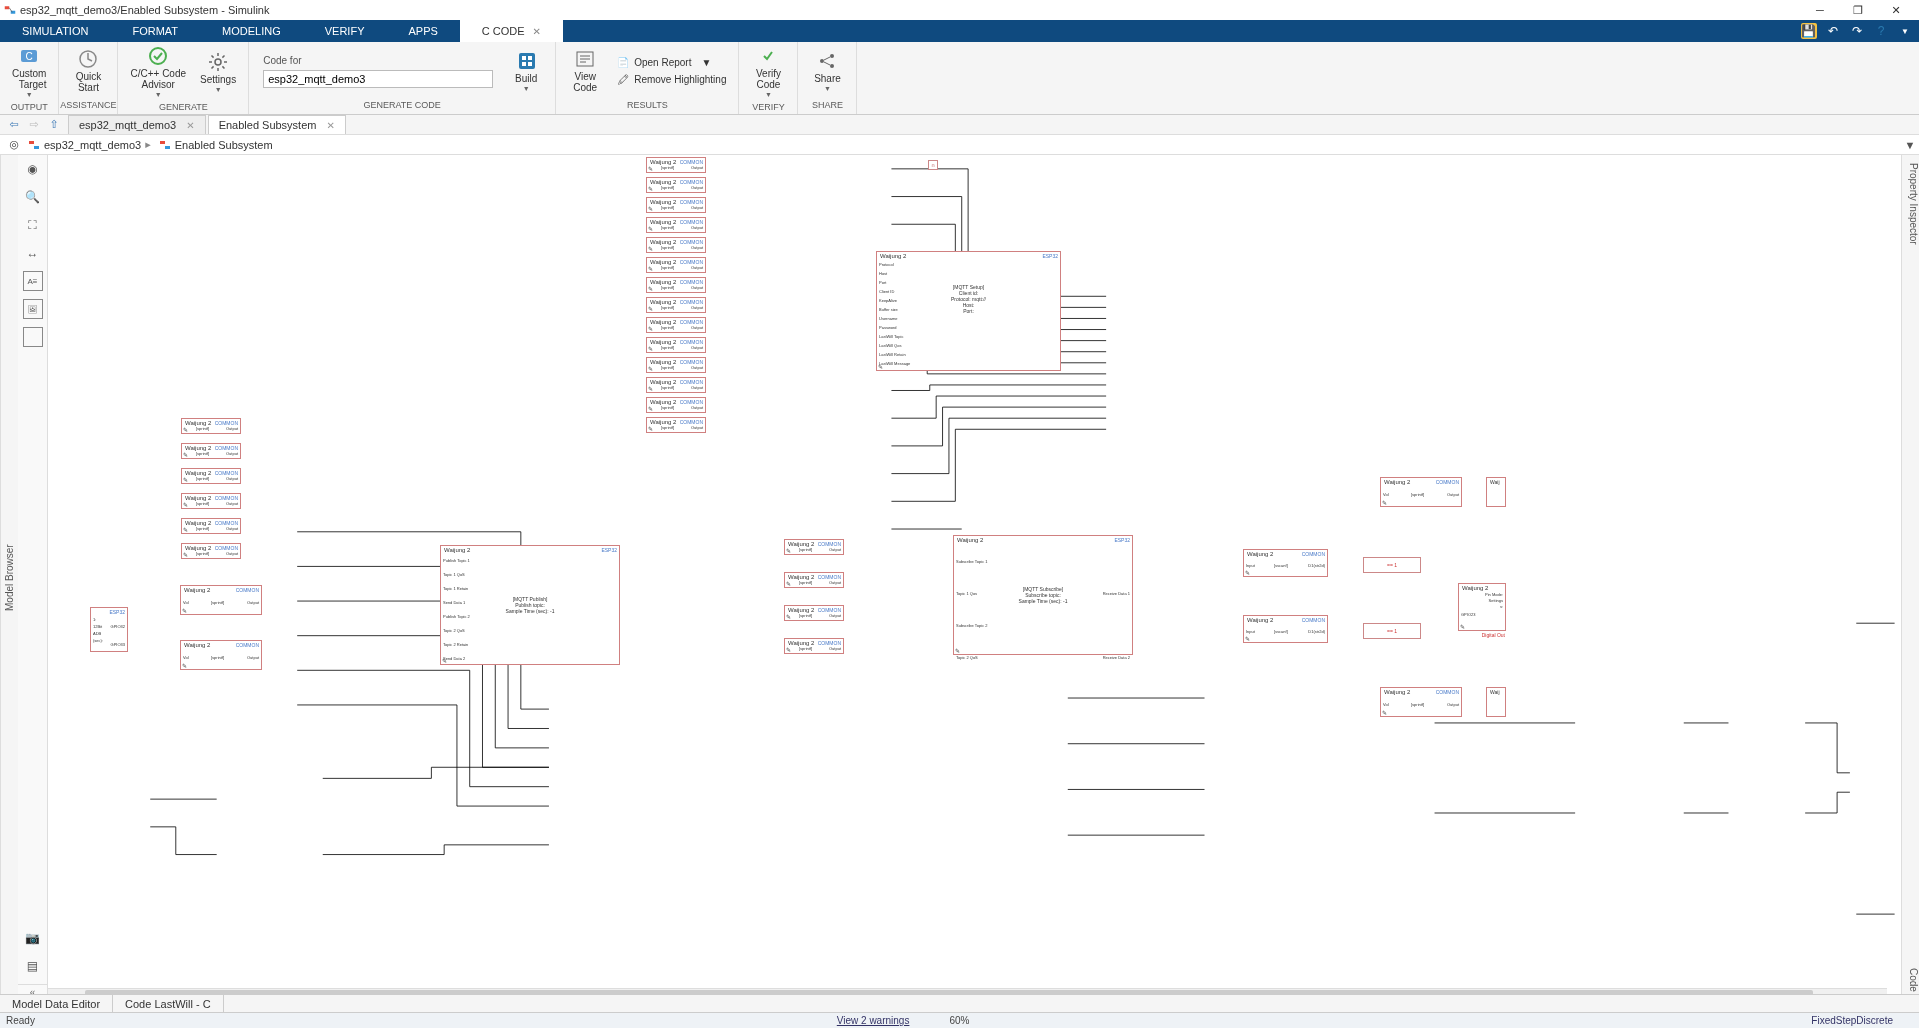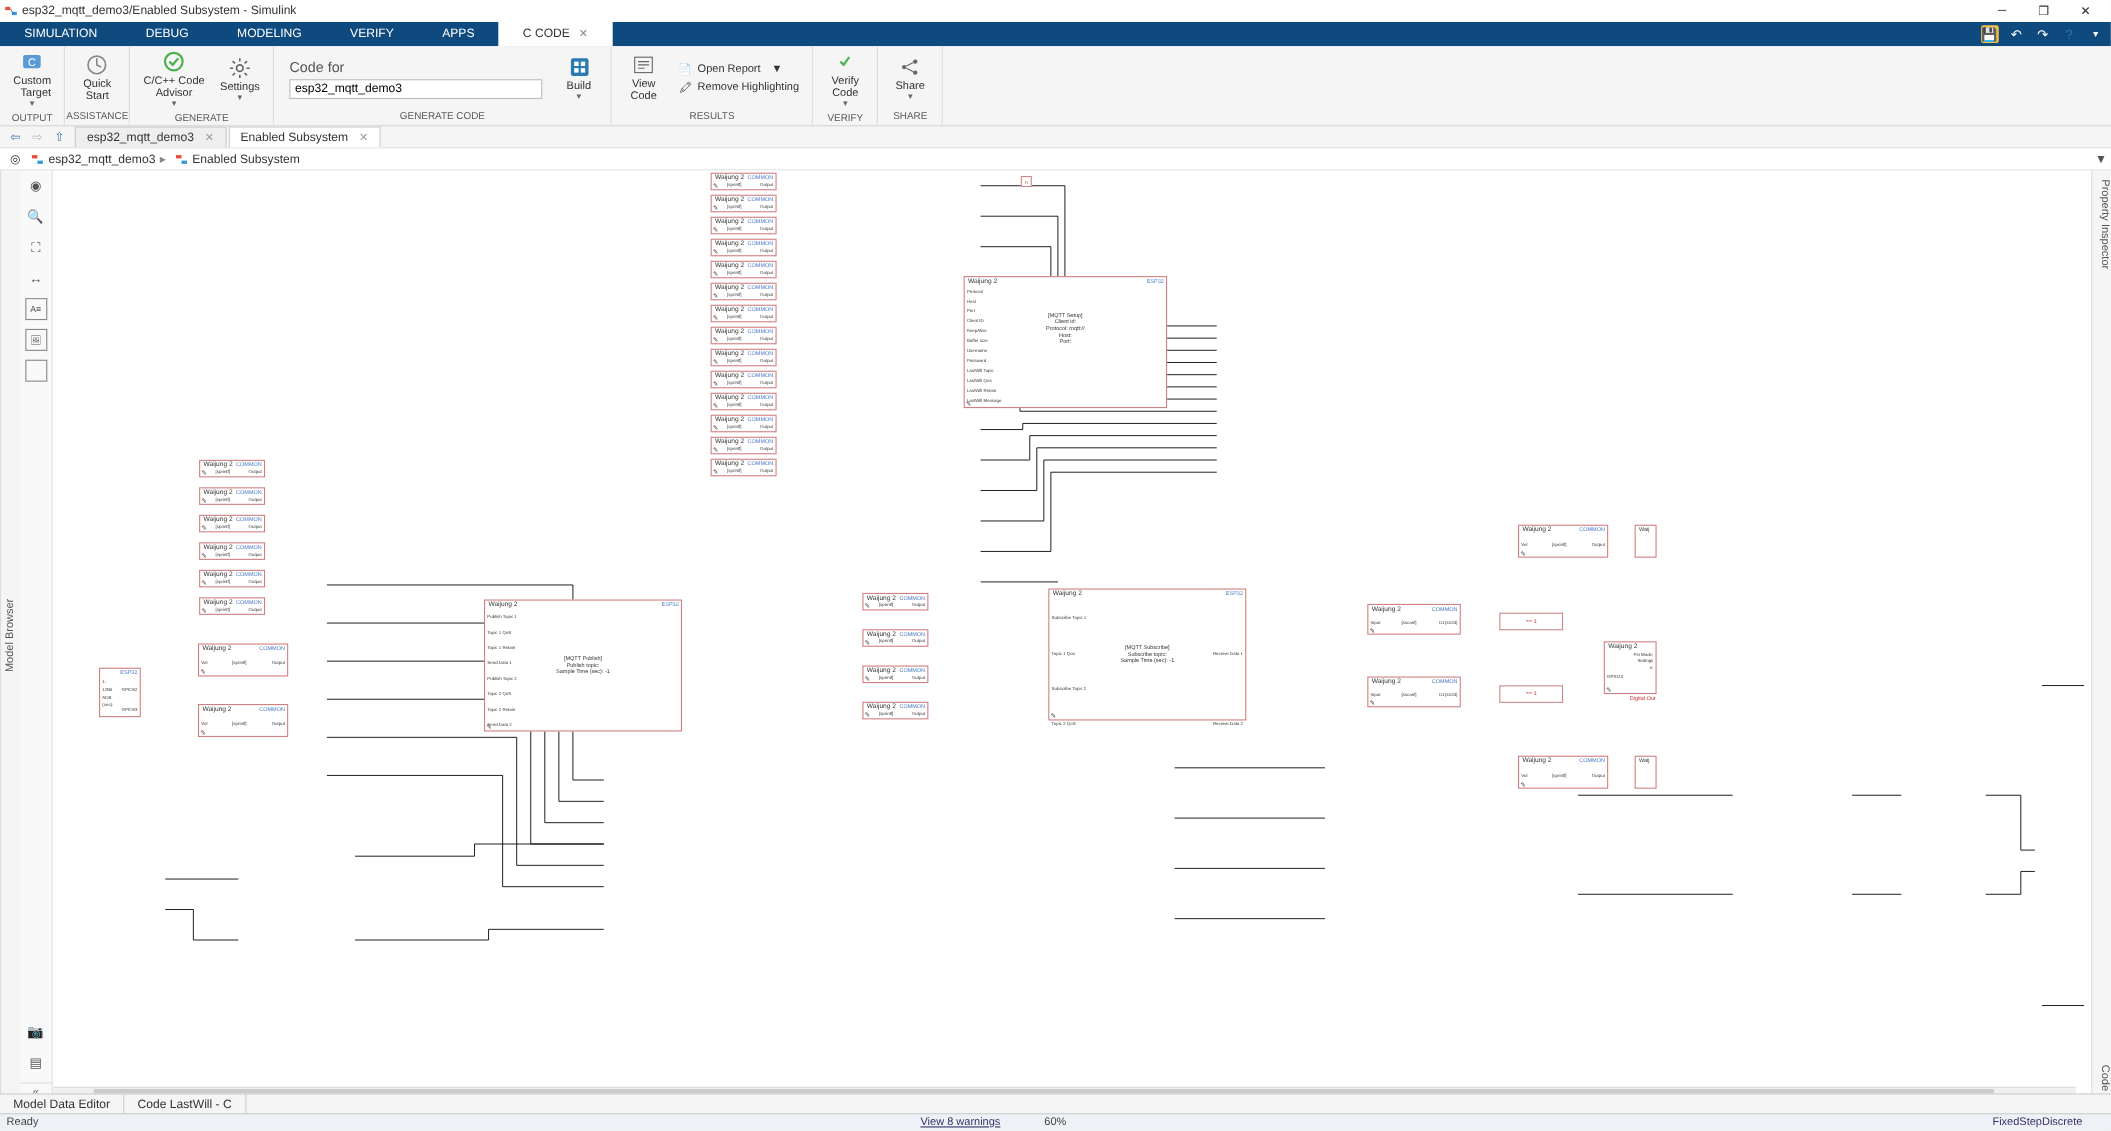--- a/index.html
+++ b/index.html
@@ -23,21 +23,21 @@
 
 
 .toolstrip { height: 73px; background: #f5f5f5; border-bottom: 1px solid #ccc; display: flex; align-items: stretch; }
 .ts-group { display: flex; flex-direction: column; border-right: 1px solid #ddd; }
 .ts-group .ts-buttons { flex: 1; display: flex; align-items: center; padding: 2px 6px; gap: 2px; }
 .ts-group .ts-label { height: 14px; font-size: 9px; color: #5a5a5a; text-align: center; padding-bottom: 1px; }
 .ts-btn { display: flex; flex-direction: column; align-items: center; justify-content: center; padding: 2px 6px; cursor: pointer; font-size: 10px; color: #333; min-width: 46px; }
 .ts-btn .icon { width: 20px; height: 20px; margin-bottom: 2px; display: flex; align-items: center; justify-content: center; }
 .ts-btn .caret { font-size: 7px; color: #666; margin-top: 1px; }
 .ts-codefor { display: flex; flex-direction: column; justify-content: center; padding: 4px 8px; gap: 4px; }
-.ts-codefor label { font-size: 13px; color: #555; }
+.ts-codefor label { font-size: 10px; color: #555; }
 .ts-codefor input { width: 230px; font-size: 11px; padding: 2px 4px; border: 1px solid #bbb; background: #fff; }
 .ts-small-row { display: flex; flex-direction: column; gap: 3px; justify-content: center; padding: 0 6px; }
 .ts-small { display: flex; align-items: center; gap: 4px; font-size: 10px; color: #333; cursor: pointer; }
 .ts-small .sicon { width: 14px; height: 14px; display: inline-flex; align-items: center; justify-content: center; }
 
 
 .doctabs-row { height: 20px; background: #f5f5f5; border-bottom: 1px solid #ddd; display: flex; align-items: center; }
 .nav-arrows { display: flex; align-items: center; gap: 4px; padding: 0 6px; }
 .nav-arrows span { width: 16px; height: 16px; display: flex; align-items: center; justify-content: center; color: #3b78b5; cursor: pointer; font-size: 11px; }
 .doc-tab { height: 19px; border: 1px solid #ccc; border-bottom: none; background: #fff; display: flex; align-items: center; padding: 0 10px; font-size: 11px; color: #333; margin-right: 2px; cursor: pointer; }
@@ -105,21 +105,21 @@
   </span>
   <span>esp32_mqtt_demo3/Enabled Subsystem - Simulink</span>
   <span class="spacer"></span>
   <div class="win-btn">─</div>
   <div class="win-btn">❐</div>
   <div class="win-btn close">✕</div>
 </div>
 
 <div class="menustrip">
   <div class="tab">SIMULATION</div>
-  <div class="tab">DEBUG</div>
+  <div class="tab">FORMAT</div>
   <div class="tab">MODELING</div>
   <div class="tab">VERIFY</div>
   <div class="tab">APPS</div>
   <div class="tab active">
     <span>C CODE</span>
     <span class="close-x">✕</span>
   </div>
   <span class="spacer"></span>
   <div class="right-icons">
     <span class="ri" style="background:#f5c242;border-radius:2px;">💾</span>
@@ -734,17 +734,17 @@
 </div>
 
 <div class="bottom-tabs" style="position:absolute;bottom:16px;left:0;right:0;">
   <div class="btab">Model Data Editor</div>
   <div class="btab">Code LastWill - C</div>
 </div>
 
 <div class="statusbar">
   <span>Ready</span>
   <span class="spacer"></span>
-  <span class="warn">View 8 warnings</span>
+  <span class="warn">View 2 warnings</span>
   <span class="zoom">60%</span>
   <span class="spacer"></span>
   <span class="solver">FixedStepDiscrete</span>
 </div>
 
 </body></html>

